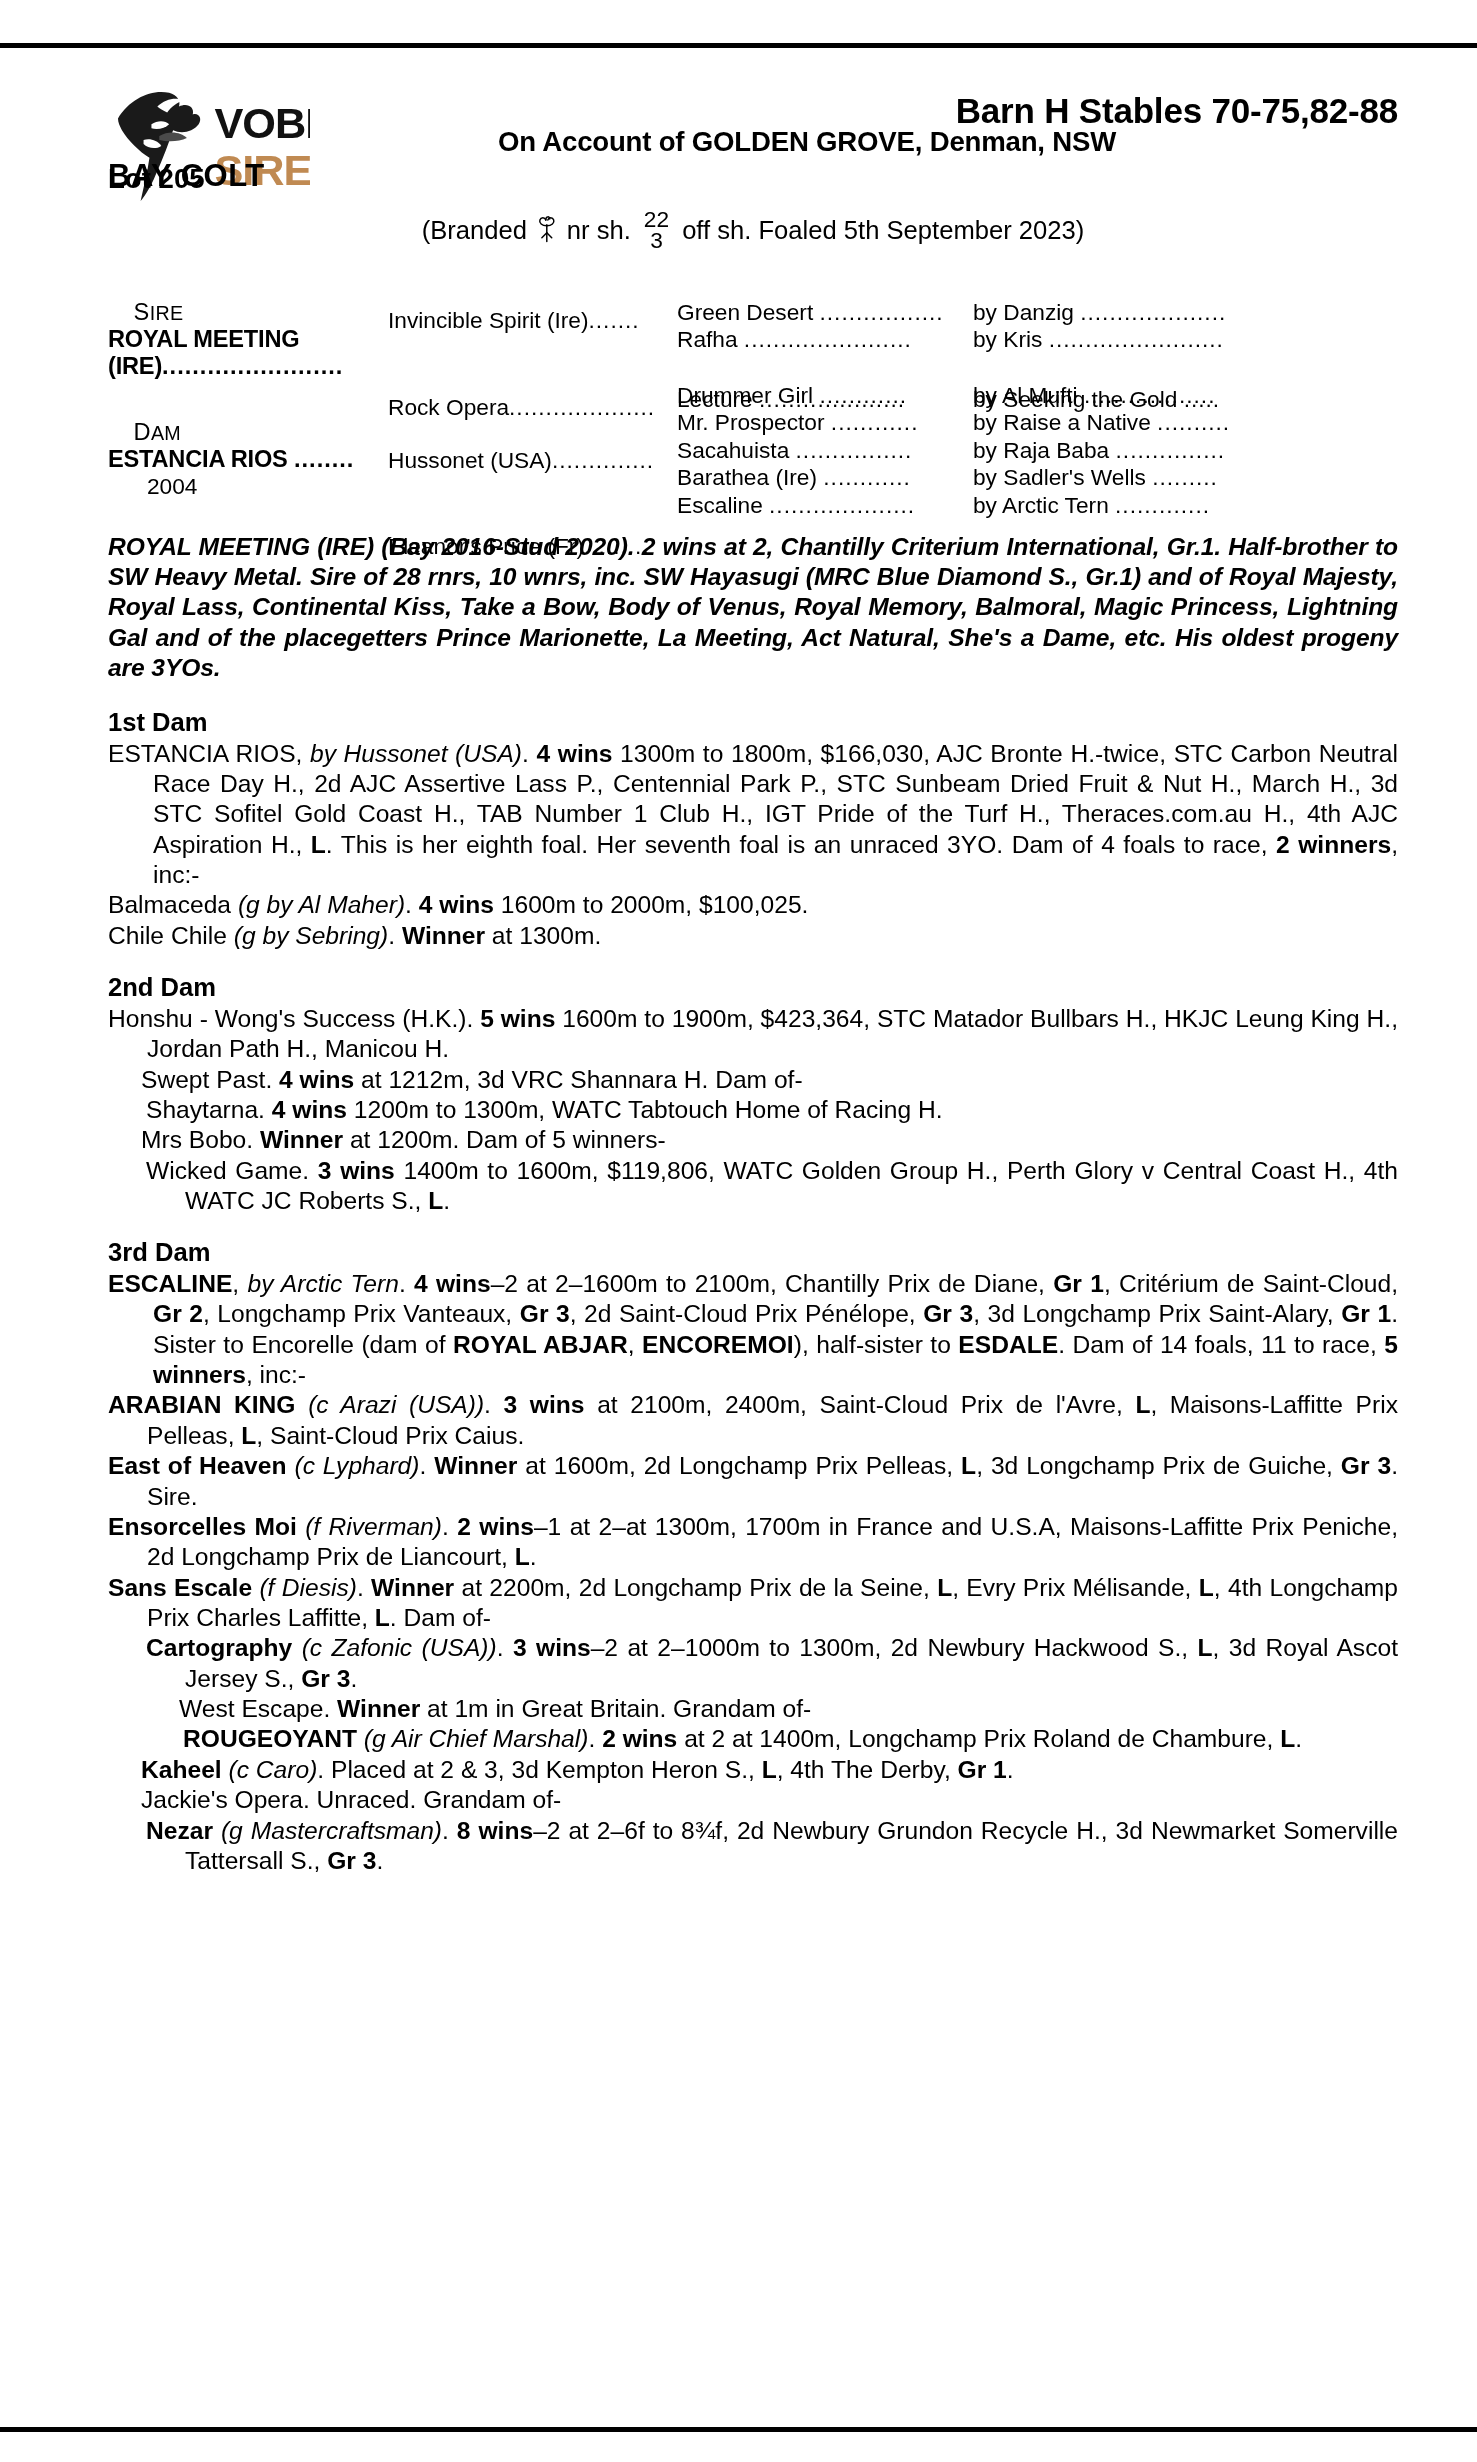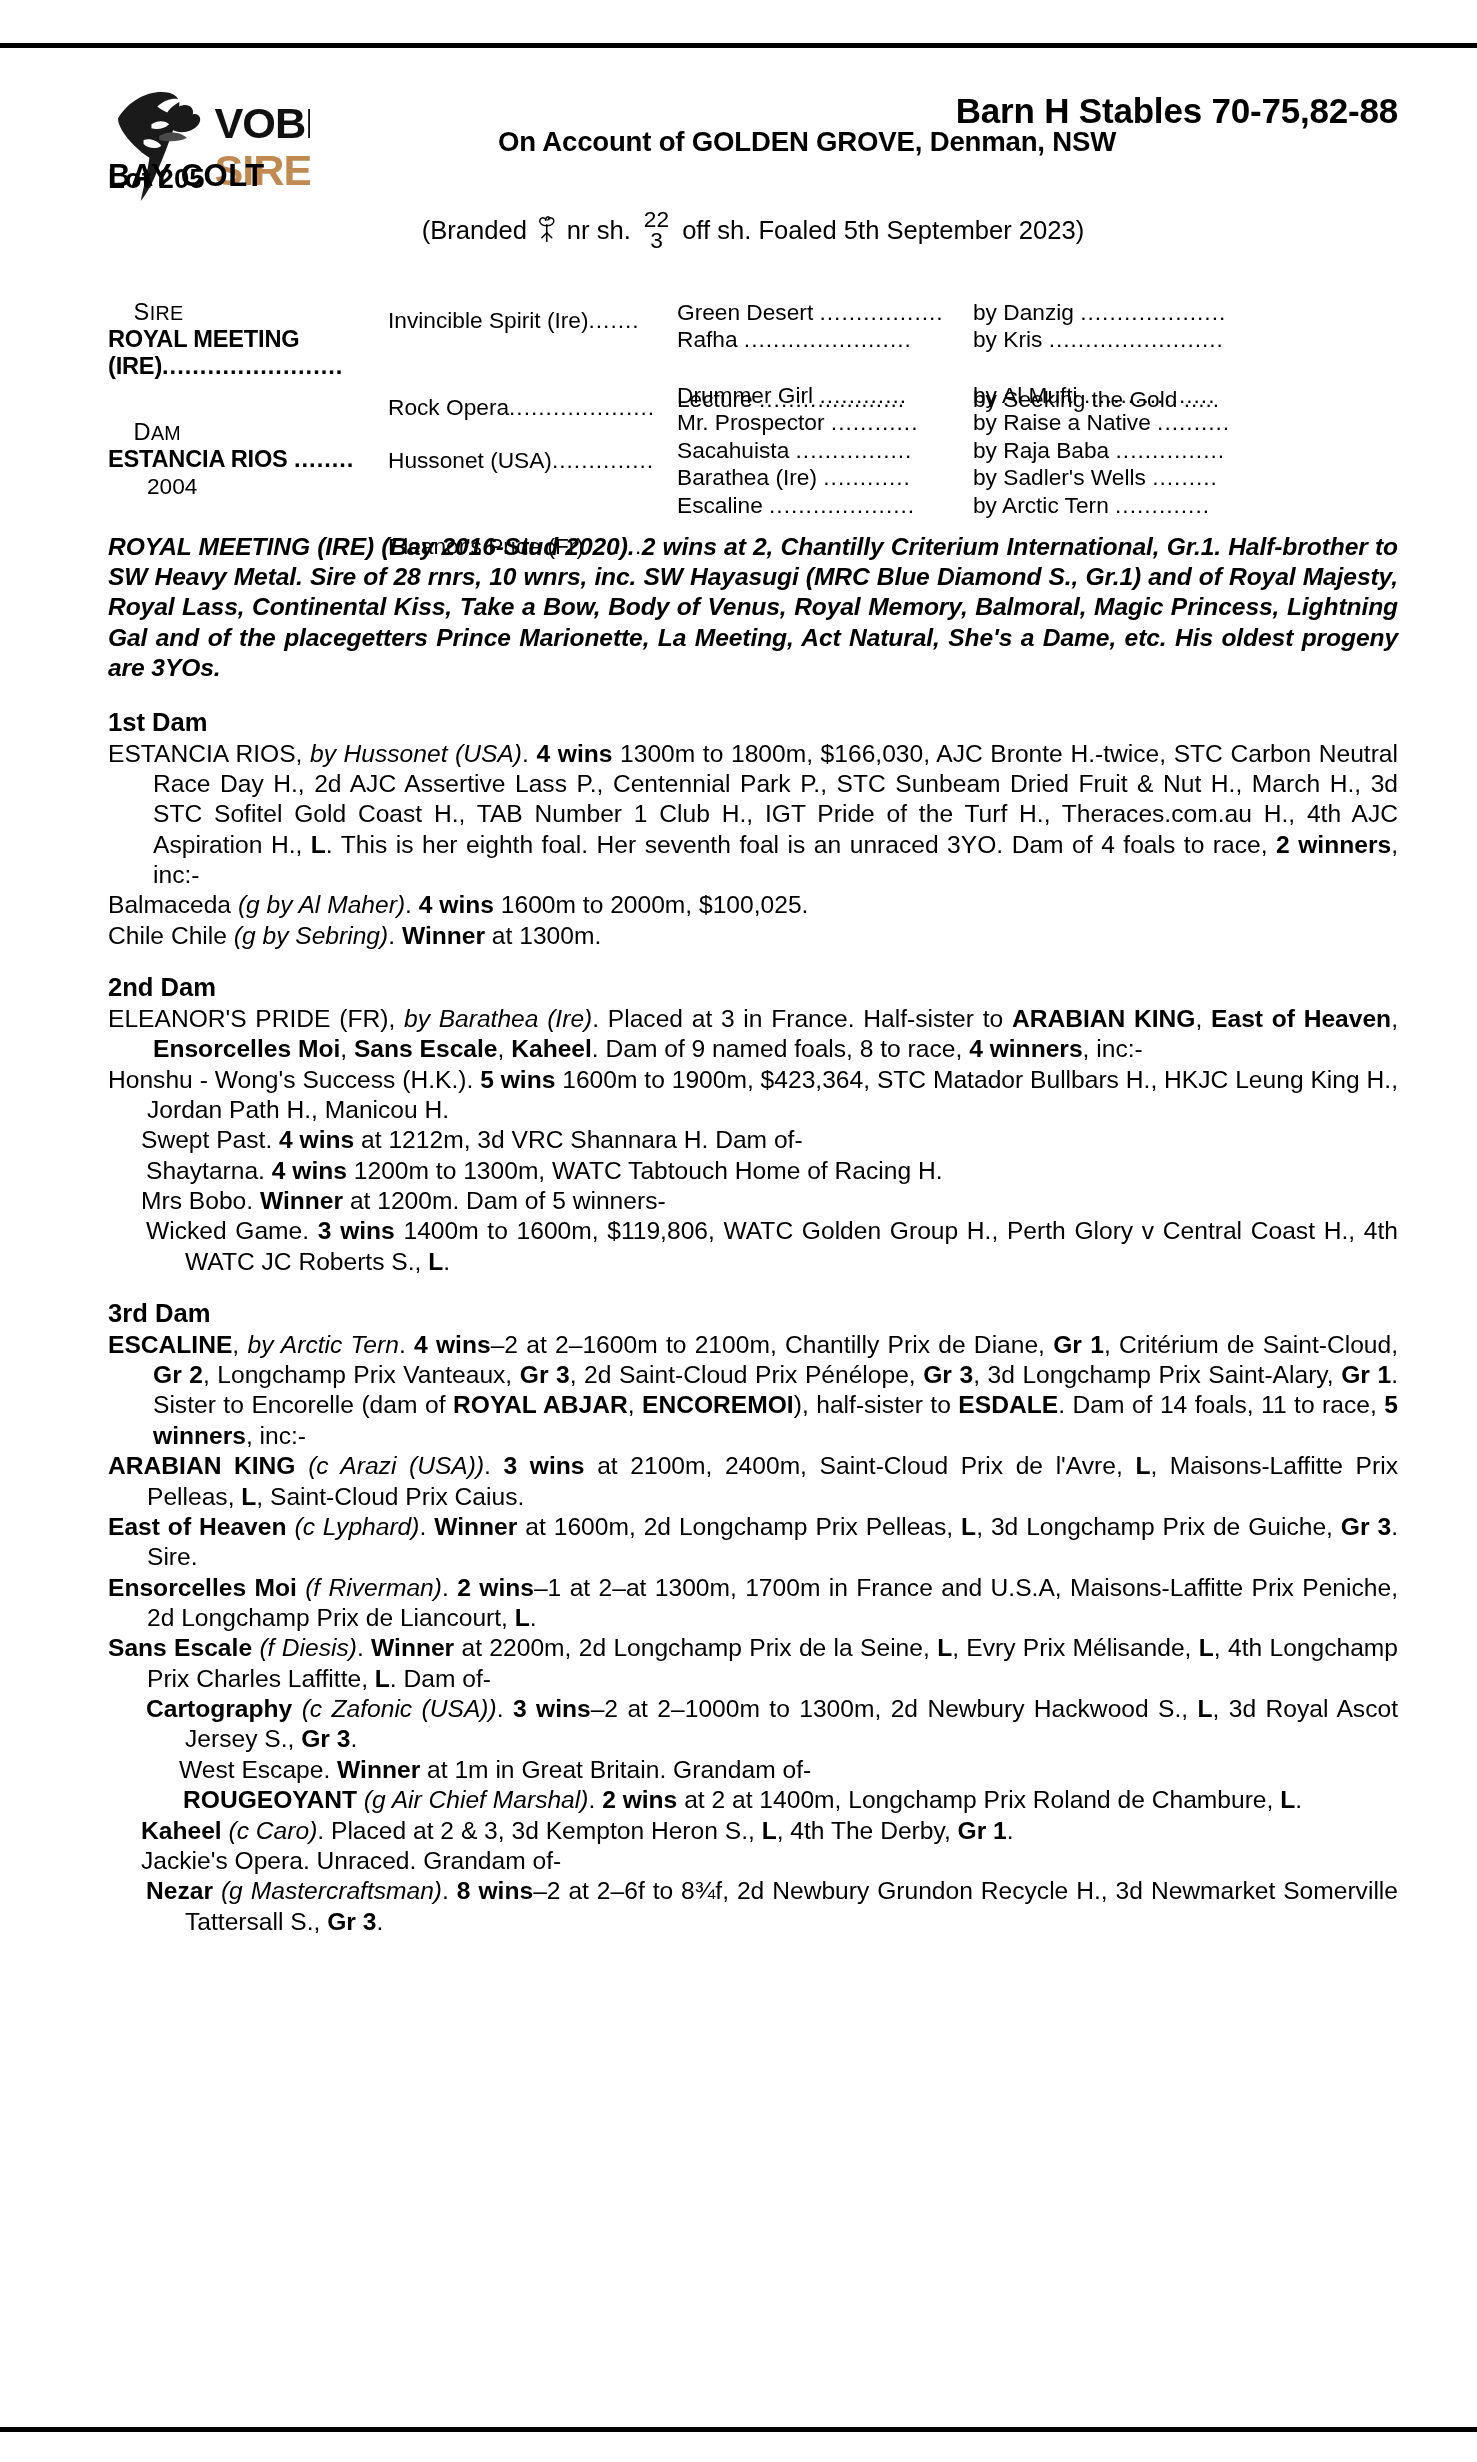--- a/index.html
+++ b/index.html
@@ -312,21 +312,20 @@
     </div>
 
     <p class="sire-para">ROYAL MEETING (IRE) (Bay 2016-Stud 2020). 2 wins at 2, Chantilly Criterium International, Gr.1. Half-brother to SW Heavy Metal. Sire of 28 rnrs, 10 wnrs, inc. SW Hayasugi (MRC Blue Diamond S., Gr.1) and of Royal Majesty, Royal Lass, Continental Kiss, Take a Bow, Body of Venus, Royal Memory, Balmoral, Magic Princess, Lightning Gal and of the placegetters Prince Marionette, La Meeting, Act Natural, She's a Dame, etc. His oldest progeny are 3YOs.</p>
 
     <div id="dams-host">
         <div class="dam-head">1st Dam</div>
         <p class="entry hang0">ESTANCIA RIOS, <i>by Hussonet (USA)</i>. <b>4 wins</b> 1300m to 1800m, $166,030, AJC Bronte H.-twice, STC Carbon Neutral Race Day H., 2d AJC Assertive Lass P., Centennial Park P., STC Sunbeam Dried Fruit &amp; Nut H., March H., 3d STC Sofitel Gold Coast H., TAB Number 1 Club H., IGT Pride of the Turf H., Theraces.com.au H., 4th AJC Aspiration H., <b>L</b>. This is her eighth foal. Her seventh foal is an unraced 3YO. Dam of 4 foals to race, <b>2 winners</b>, inc:-</p>
         <p class="entry h1">Balmaceda <i>(g by Al Maher)</i>. <b>4 wins</b> 1600m to 2000m, $100,025.</p>
         <p class="entry h1">Chile Chile <i>(g by Sebring)</i>. <b>Winner</b> at 1300m.</p>
         <div class="dam-head">2nd Dam</div>
-        <p class="entry hang0">ELEANOR'S PRIDE (FR), <i>by Barathea (Ire)</i>. Placed at 3 in France. Half-sister to <b>ARABIAN KING</b>, <b>East of Heaven</b>, <b>Ensorcelles Moi</b>, <b>Sans Escale</b>, <b>Kaheel</b>. Dam of 9 named foals, 8 to race, <b>4 winners</b>, inc:-</p>
         <p class="entry h1">Honshu - Wong's Success (H.K.). <b>5 wins</b> 1600m to 1900m, $423,364, STC Matador Bullbars H., HKJC Leung King H., Jordan Path H., Manicou H.</p>
         <p class="entry h1 last-line-left">Swept Past. <b>4 wins</b> at 1212m, 3d VRC Shannara H. Dam of-</p>
         <p class="entry h2">Shaytarna. <b>4 wins</b> 1200m to 1300m, WATC Tabtouch Home of Racing H.</p>
         <p class="entry h1 last-line-left">Mrs Bobo. <b>Winner</b> at 1200m. Dam of 5 winners-</p>
         <p class="entry h2">Wicked Game. <b>3 wins</b> 1400m to 1600m, $119,806, WATC Golden Group H., Perth Glory v Central Coast H., 4th WATC JC Roberts S., <b>L</b>.</p>
         <div class="dam-head">3rd Dam</div>
         <p class="entry hang0"><b>ESCALINE</b>, <i>by Arctic Tern</i>. <b>4 wins</b>–2 at 2–1600m to 2100m, Chantilly Prix de Diane, <b>Gr 1</b>, Critérium de Saint-Cloud, <b>Gr 2</b>, Longchamp Prix Vanteaux, <b>Gr 3</b>, 2d Saint-Cloud Prix Pénélope, <b>Gr 3</b>, 3d Longchamp Prix Saint-Alary, <b>Gr 1</b>. Sister to Encorelle (dam of <b>ROYAL ABJAR</b>, <b>ENCOREMOI</b>), half-sister to <b>ESDALE</b>. Dam of 14 foals, 11 to race, <b>5 winners</b>, inc:-</p>
         <p class="entry h1"><b>ARABIAN KING</b> <i>(c Arazi (USA))</i>. <b>3 wins</b> at 2100m, 2400m, Saint-Cloud Prix de l'Avre, <b>L</b>, Maisons-Laffitte Prix Pelleas, <b>L</b>, Saint-Cloud Prix Caius.</p>
         <p class="entry h1"><b>East of Heaven</b> <i>(c Lyphard)</i>. <b>Winner</b> at 1600m, 2d Longchamp Prix Pelleas, <b>L</b>, 3d Longchamp Prix de Guiche, <b>Gr 3</b>. Sire.</p>
         <p class="entry h1"><b>Ensorcelles Moi</b> <i>(f Riverman)</i>. <b>2 wins</b>–1 at 2–at 1300m, 1700m in France and U.S.A, Maisons-Laffitte Prix Peniche, 2d Longchamp Prix de Liancourt, <b>L</b>.</p>

